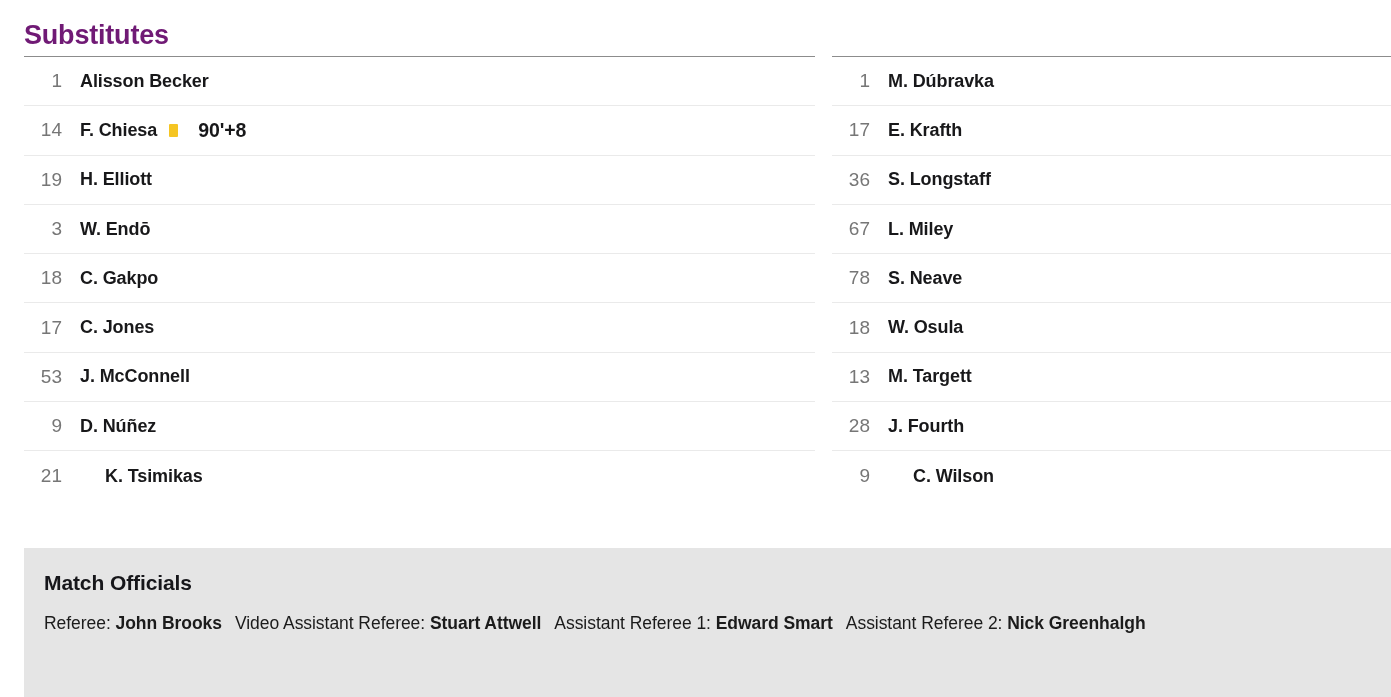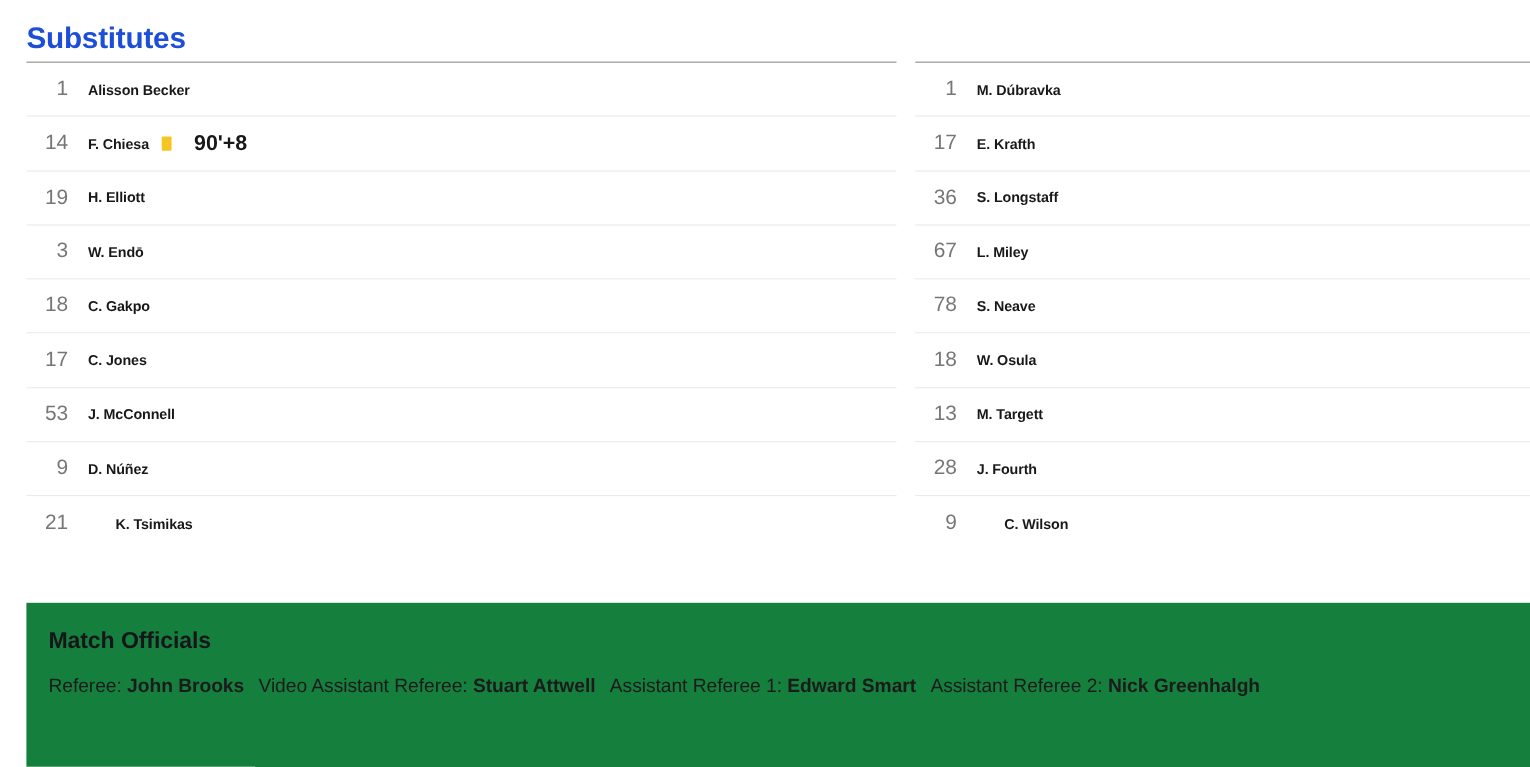--- a/index.html
+++ b/index.html
@@ -25,21 +25,21 @@
     width: 1391px;
   }
 
   .section-title {
     position: absolute;
     left: 24px;
     top: 19px;
     font-size: 27px;
     font-weight: bold;
     letter-spacing: -0.2px;
-    color: #1d4ed8;
+    color: #701a75;
     line-height: 32px;
     margin: 0;
   }
 
   .columns {
     position: absolute;
     left: 0;
     top: 56px;
     width: 1391px;
     display: flex;
@@ -73,21 +73,21 @@
     text-align: right;
     font-size: 19px;
     font-weight: normal;
     color: #767676;
     flex: 0 0 38px;
     letter-spacing: 0px;
   }
 
   .player-name {
     margin-left: 18px;
-    font-size: 13px;
+    font-size: 18px;
     font-weight: bold;
     color: #18181a;
     letter-spacing: -0.1px;
     white-space: nowrap;
   }
 
   .event-group {
     display: inline-flex;
     align-items: center;
     margin-left: 12px;
@@ -107,21 +107,21 @@
     letter-spacing: -0.1px;
   }
 
   
   .officials-box {
     position: absolute;
     left: 24px;
     top: 548px;
     width: 1367px;
     height: 149px;
-    background: #15803d;
+    background: #e5e5e5;
     padding: 22px 20px 0 20px;
   }
   .officials-title {
     font-size: 21px;
     font-weight: bold;
     color: #16161a;
     letter-spacing: -0.1px;
     line-height: 26px;
     margin: 0 0 11px 0;
   }

